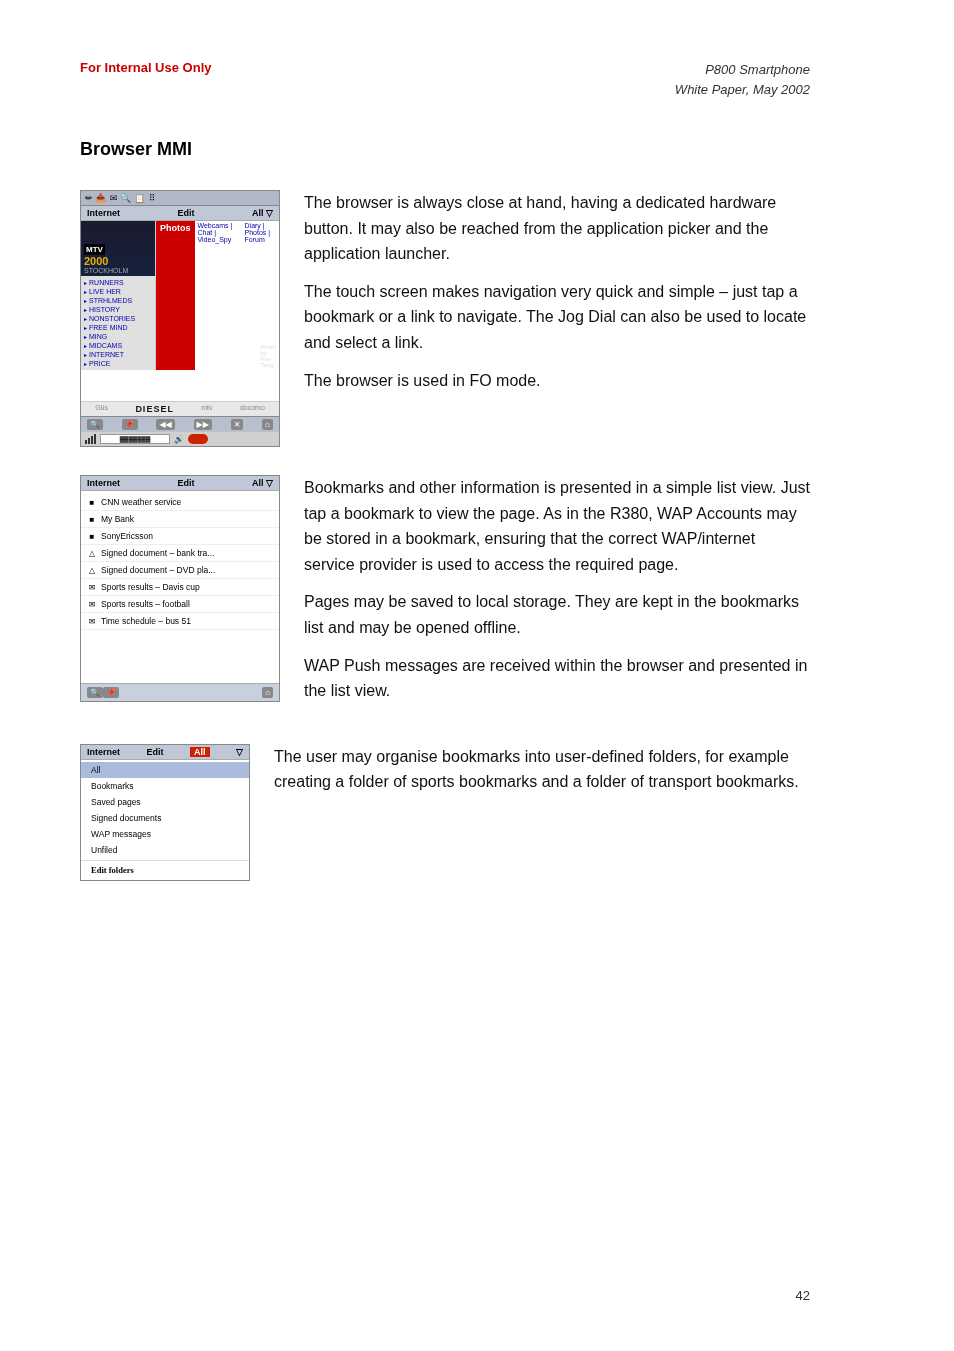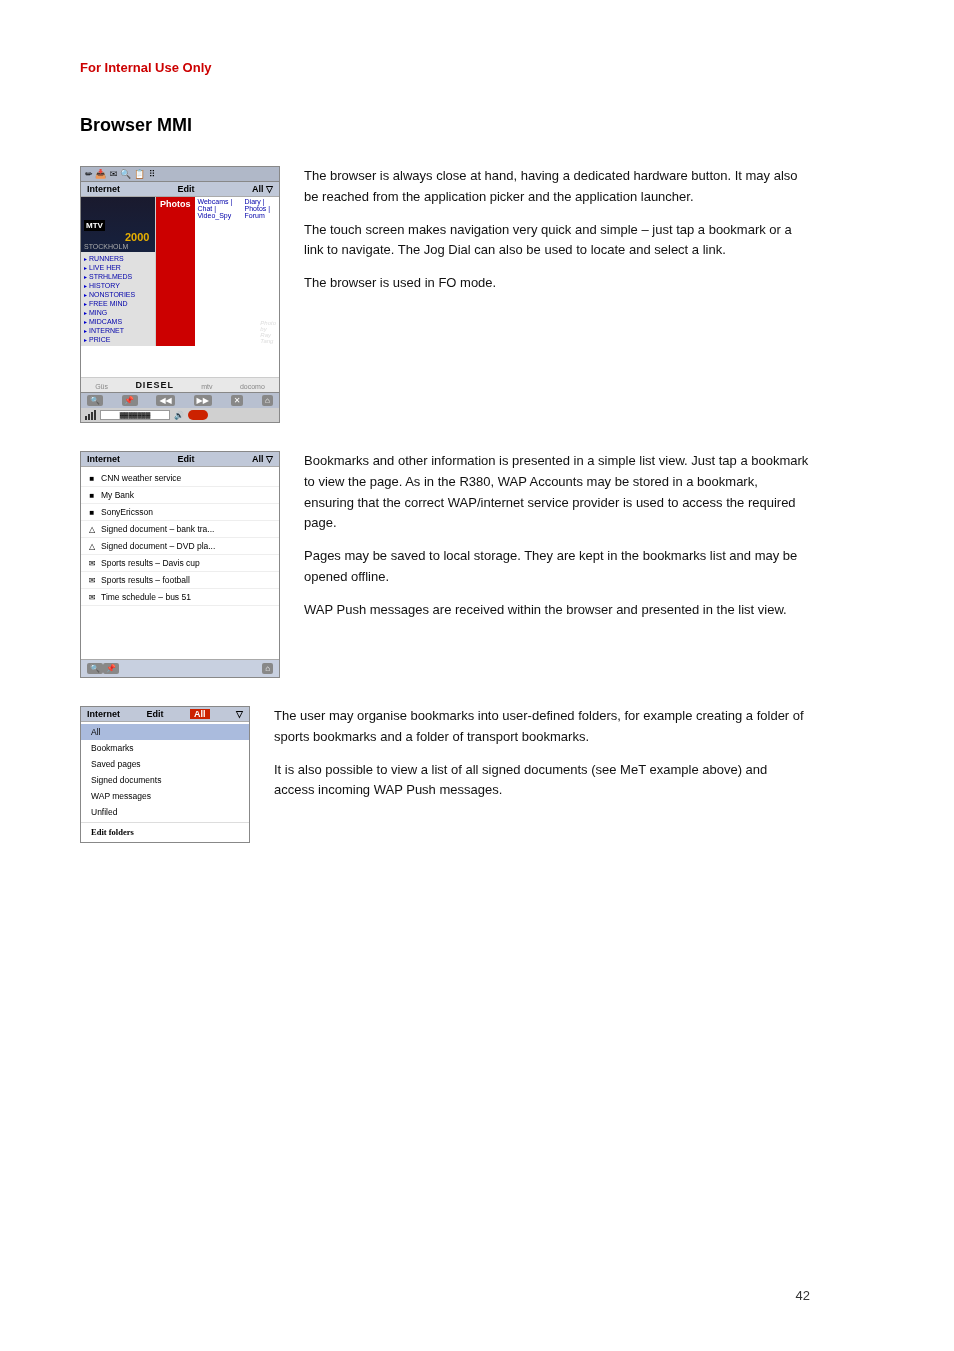--- a/index.html
+++ b/index.html
@@ -113,21 +113,20 @@
       background: #000;
       color: #fff;
       font-weight: bold;
       font-size: 8px;
       padding: 1px 2px;
     }
     .phone-left-panel .year {
       font-size: 11px;
       font-weight: bold;
       color: #e8b000;
-      margin-left: 41px;
     }
     .phone-left-panel .city {
       font-size: 7px;
       color: #aaa;
     }
     .phone-links {
       padding: 2px 3px;
     }
     .phone-link-item {
       font-size: 7px;
@@ -171,21 +170,21 @@
       position: absolute;
       bottom: 2px;
       right: 3px;
       font-size: 6px;
       color: #ddd;
       font-style: italic;
     }
     .phone-bottom-logos {
       background: #e8e8e8;
       display: flex;
-      align-items: flex-end;
+      align-items: flex-start;
       justify-content: space-around;
       padding: 2px;
       gap: 3px;
       border-top: 1px solid #ccc;
     }
     .diesel-logo {
       font-weight: bold;
       font-size: 9px;
       letter-spacing: 1px;
       color: #111;
@@ -286,21 +285,21 @@
     }
     .menu-item-row.section-header {
       font-weight: bold;
       border-top: 1px solid #ddd;
       margin-top: 2px;
       padding-top: 4px;
       font-family: Liberation Serif, serif;
     }
     .description-text {
       flex: 1;
-      font-size: 13px;
+      font-size: 16px;
       line-height: 1.6;
       color: #111;
     }
     .description-text p {
       margin-bottom: 12px;
     }
     .page-number {
       position: absolute;
       bottom: 48px;
       right: 80px;
@@ -308,20 +307,24 @@
       color: #333;
     }
   </style>
 </head>
 <body>
 
 <div class="page">
 
   <div class="header">
     <div class="header-left">For Internal Use Only</div>
+    <div class="header-right">
+      <div>P800 Smartphone</div>
+      <div>White Paper, May 2002</div>
+    </div>
   </div>
 
   <div class="section-title">Browser MMI</div>
 
   <div class="content-row">
 
     <div class="phone-mockup">
 
       <div class="phone-toolbar">
         <div class="icons">
@@ -491,19 +494,18 @@
         <div class="menu-item-row">Saved pages</div>
         <div class="menu-item-row">Signed documents</div>
         <div class="menu-item-row">WAP messages</div>
         <div class="menu-item-row">Unfiled</div>
         <div class="menu-item-row section-header">Edit folders</div>
       </div>
     </div>
 
     <div class="description-text">
       <p>The user may organise bookmarks into user-defined folders, for example creating a folder of sports bookmarks and a folder of transport bookmarks.</p>
-      <p>It is also possible to view a list of all signed documents (see MeT example above) and access incoming WAP Push messages.</p>
     </div>
   </div>
 
   <div class="page-number">42</div>
 
 </div>
 
 </body></html>

